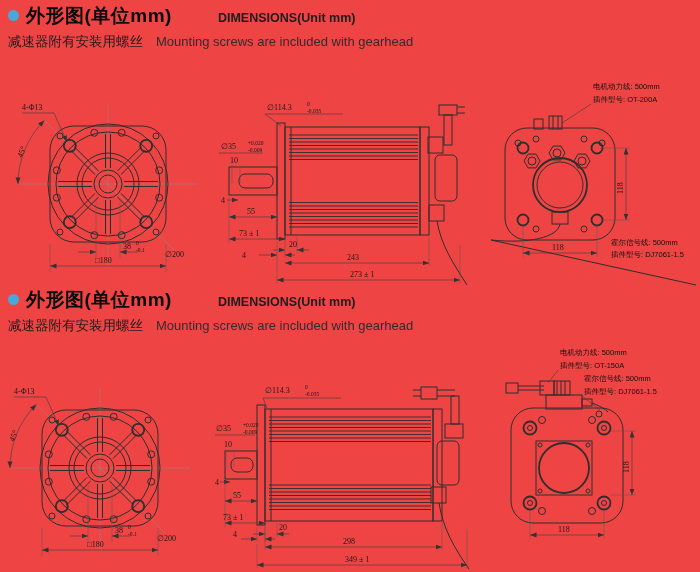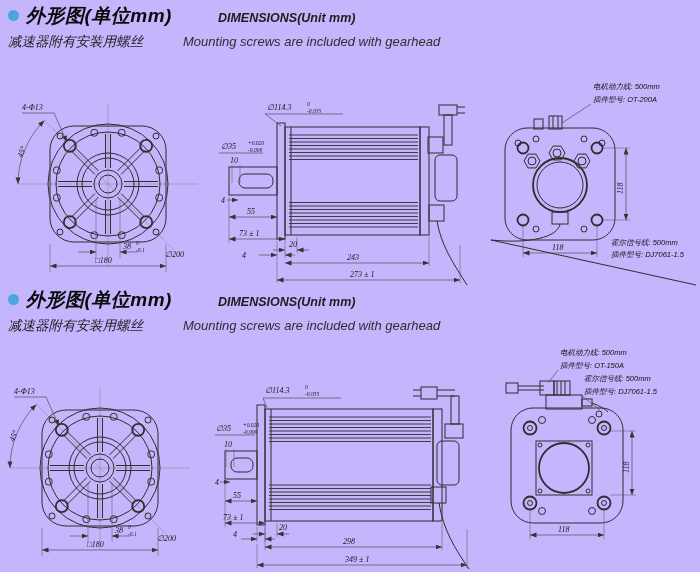--- a/index.html
+++ b/index.html
@@ -1,24 +1,24 @@
 <!DOCTYPE html>
 <html><head>
 <meta charset="utf-8">
 <style>
   html,body{margin:0;padding:0;background:#fff;}
-  .page{position:relative;width:700px;height:572px;background:#c4b5fd;overflow:hidden;
-        font-family:"Liberation Sans", sans-serif;font-style:italic;}
+  .page{position:relative;width:700px;height:572px;background:#ef4444;overflow:hidden;
+        font-family:"Liberation Sans", sans-serif;}
   .hdr{position:absolute;display:flex;align-items:center;gap:7px;}
   .bullet{width:11px;height:11px;border-radius:50%;background:#4aa7da;flex:0 0 auto;}
   .t-cn{font-size:19px;font-weight:bold;color:#0a0a0a;letter-spacing:.5px;line-height:1;}
   .t-en{font-size:12.5px;font-weight:bold;color:#1d1d1d;padding-top:4px;margin-left:39px;}
-  .sub{position:absolute;display:flex;align-items:baseline;gap:0;text-align:center;}
+  .sub{position:absolute;display:flex;align-items:baseline;gap:13px;text-align:center;}
   .s-cn{font-size:13.5px;color:#1d1d1d;}
-  .s-en{font-size:13px;color:#2e2e2e;margin-left:40px;}
+  .s-en{font-size:13px;color:#2e2e2e;}
   svg{position:absolute;overflow:visible;}
   svg text{font-family:"Liberation Serif", serif;fill:#1a1a1a;}
   .dimtxt{font-size:8px;}
   .toltxt{font-size:5.5px;}
   .cotxt{font-family:"Liberation Sans", sans-serif;font-size:7.5px;fill:#111;}
   .ol{stroke:#2e2e2e;stroke-width:1;fill:none;}
   .fin{stroke:#2e2e2e;stroke-width:.9;fill:none;}
   .cl{stroke:#8a8a8a;stroke-width:.5;fill:none;}
   .dm{stroke:#3d3d3d;stroke-width:.6;fill:none;}
   .ext{stroke:#555;stroke-width:.5;fill:none;}

